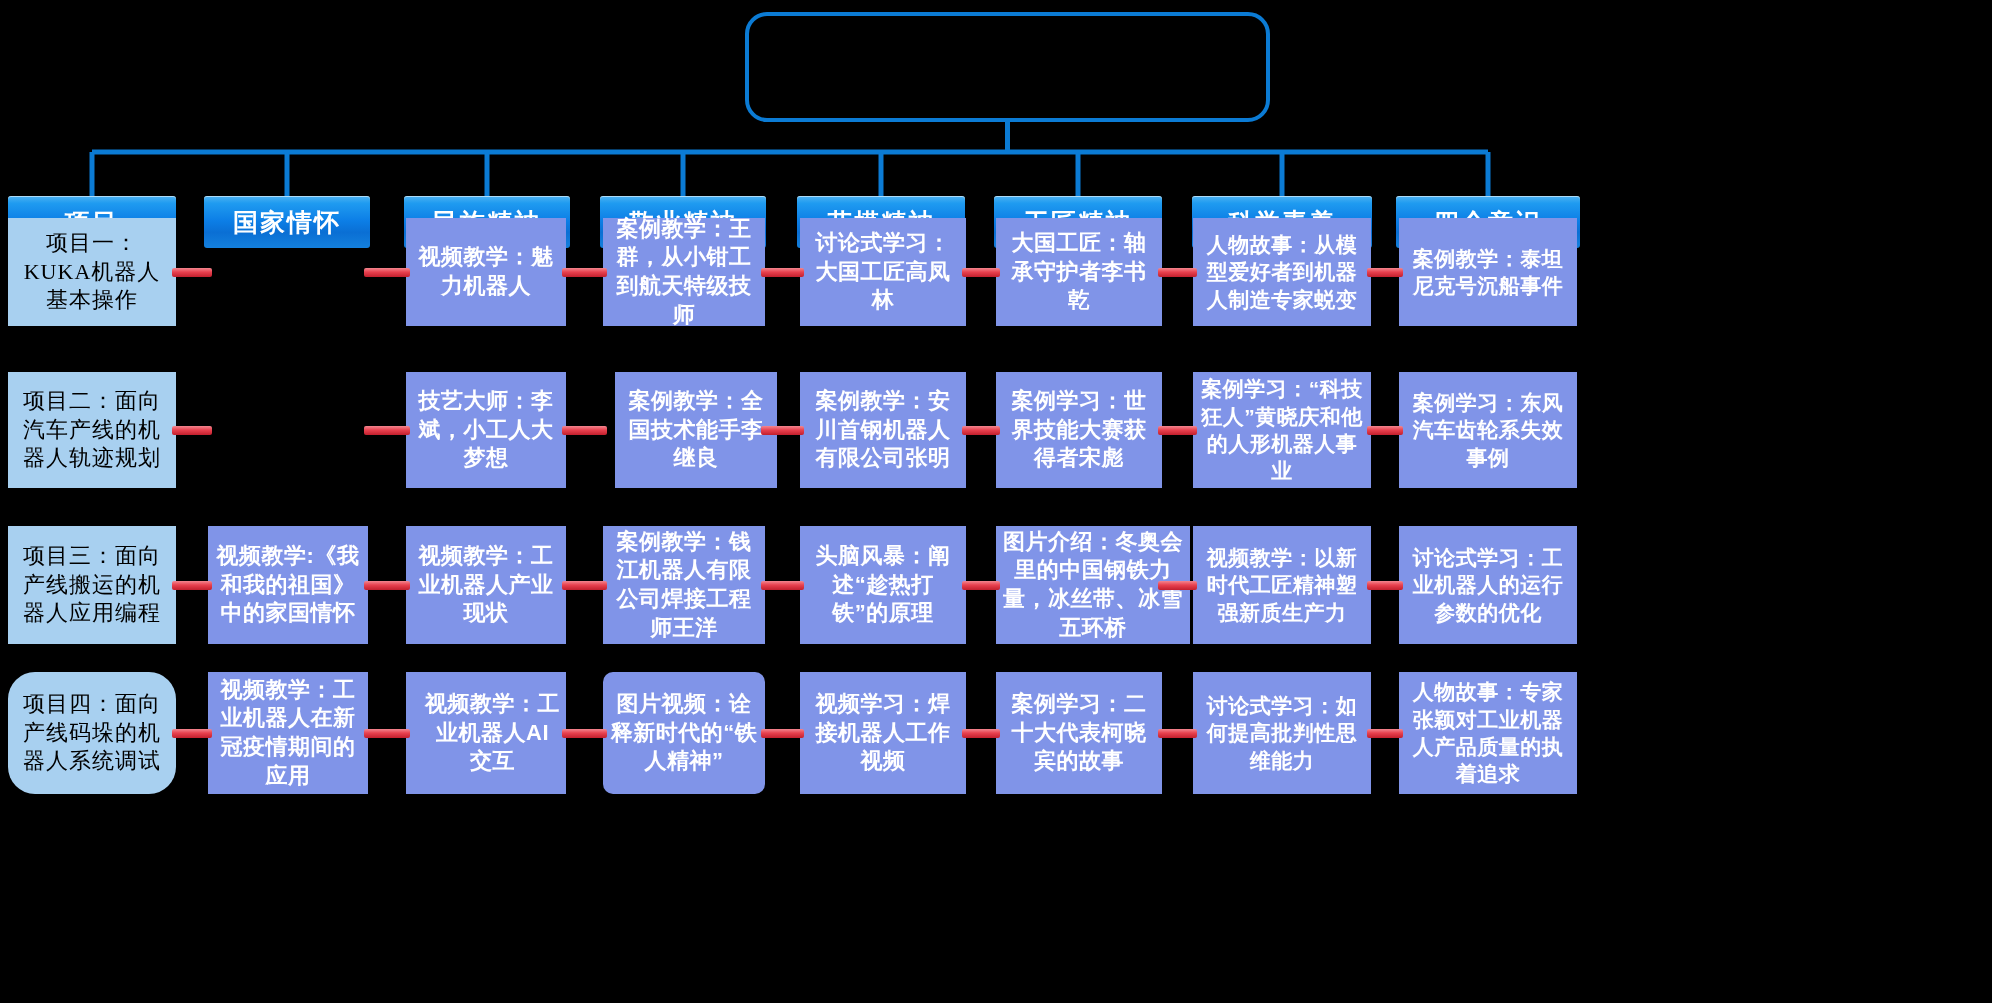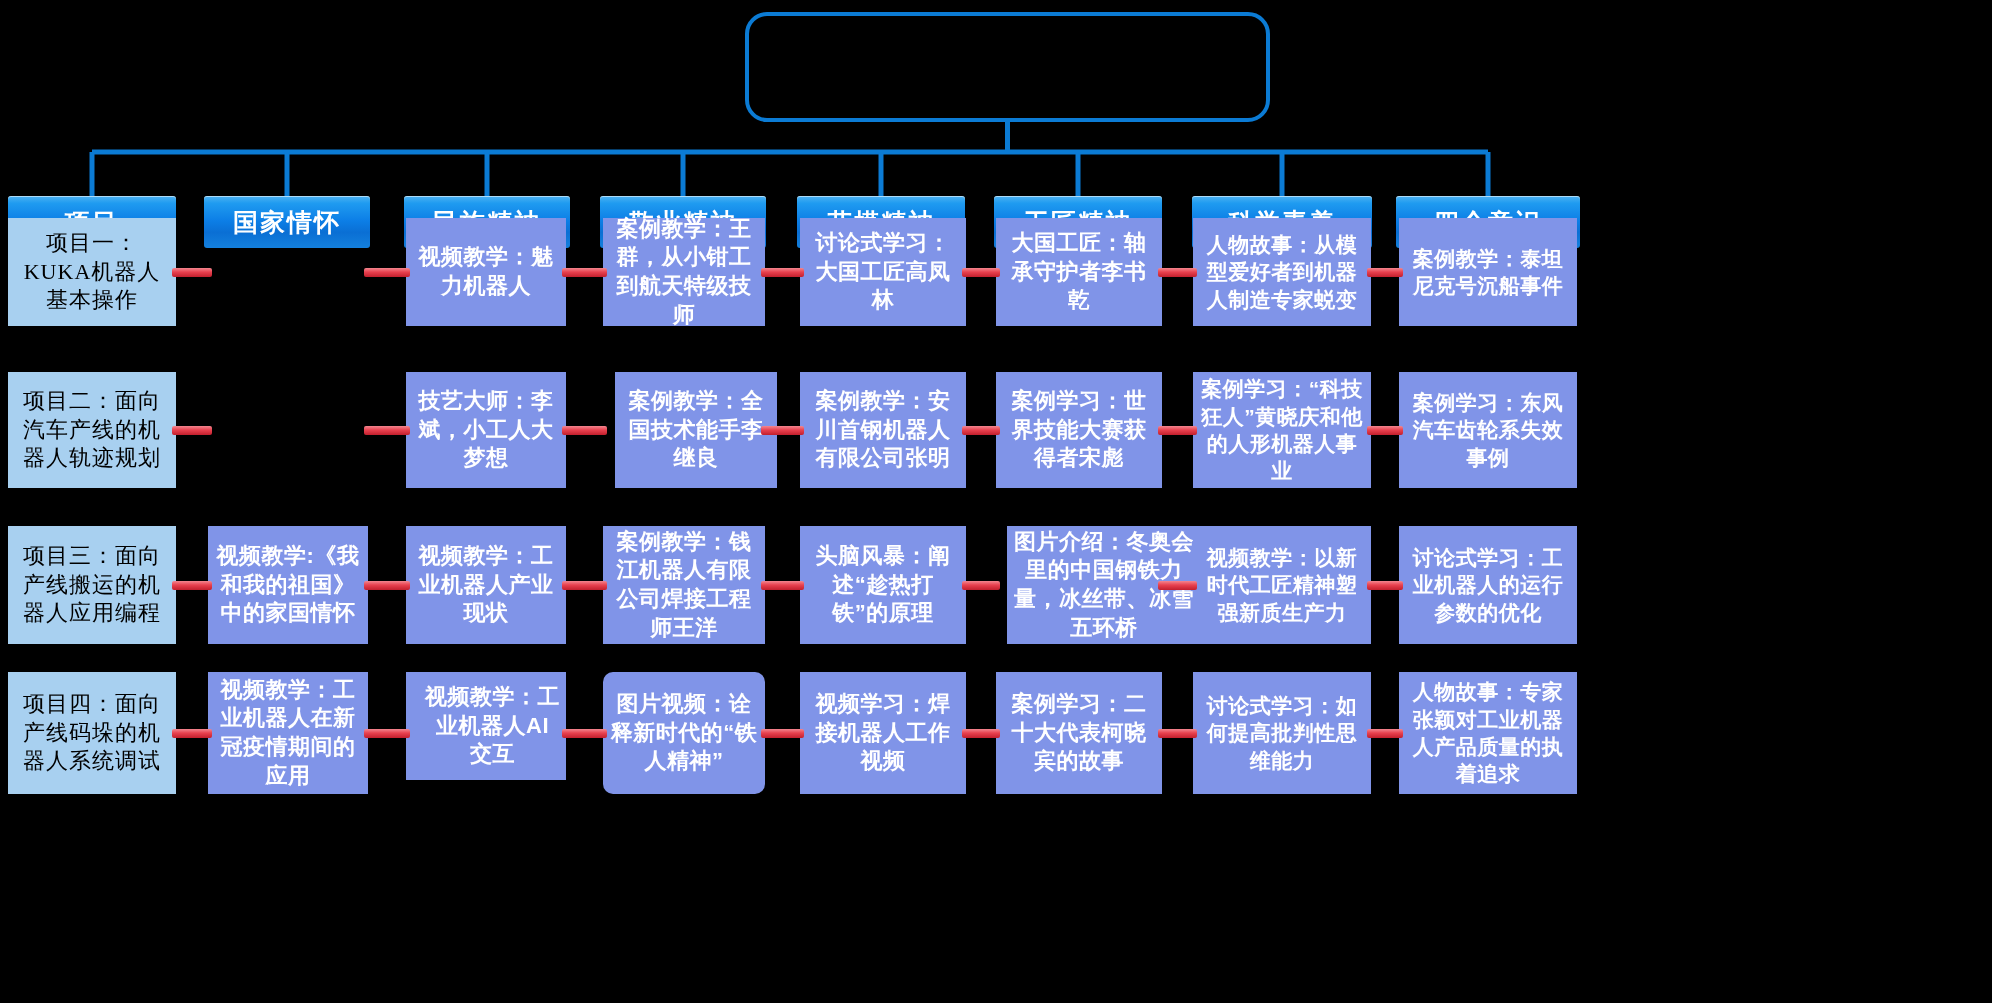--- a/index.html
+++ b/index.html
@@ -185,35 +185,35 @@
         <div class="redbar" style="left: 962px; width: 38px; top: 54px;"></div>
         <div class="redbar" style="left: 1158px; width: 39px; top: 54px;"></div>
         <div class="redbar" style="left: 1367px; width: 36px; top: 54px;"></div>
       </div>
       <div class="body-row" style="top: 526px; height: 118px;">
         <div class="cell project" style="left: 8px; width: 168px; height: 118px;">项目三：面向产线搬运的机器人应用编程</div>
         <div class="cell topic" style="left: 208px; width: 160px; height: 118px;">视频教学:《我和我的祖国》中的家国情怀</div>
         <div class="cell topic" style="left: 406px; width: 160px; height: 118px;">视频教学：工业机器人产业现状</div>
         <div class="cell topic" style="left: 603px; width: 162px; height: 118px;">案例教学：钱江机器人有限公司焊接工程师王洋</div>
         <div class="cell topic" style="left: 800px; width: 166px; height: 118px;">头脑风暴：阐述“趁热打铁”的原理</div>
-        <div class="cell topic" style="left: 996px; width: 194px; height: 118px; margin-left: 11px;">图片介绍：冬奥会里的中国钢铁力量，冰丝带、冰雪五环桥</div>
+        <div class="cell topic" style="left: 996px; width: 194px; height: 118px;">图片介绍：冬奥会里的中国钢铁力量，冰丝带、冰雪五环桥</div>
         <div class="cell topic" style="left: 1193px; width: 178px; height: 118px; font-size: 21px;">视频教学：以新时代工匠精神塑强新质生产力</div>
         <div class="cell topic" style="left: 1399px; width: 178px; height: 118px; font-size: 21px;">讨论式学习：工业机器人的运行参数的优化</div>
         <div class="redbar" style="left: 172px; width: 40px; top: 55px;"></div>
         <div class="redbar" style="left: 364px; width: 46px; top: 55px;"></div>
         <div class="redbar" style="left: 562px; width: 45px; top: 55px;"></div>
         <div class="redbar" style="left: 761px; width: 43px; top: 55px;"></div>
         <div class="redbar" style="left: 962px; width: 38px; top: 55px;"></div>
         <div class="redbar" style="left: 1158px; width: 39px; top: 55px;"></div>
         <div class="redbar" style="left: 1367px; width: 36px; top: 55px;"></div>
       </div>
       <div class="body-row" style="top: 672px; height: 122px;">
-        <div class="cell project" style="left: 8px; width: 168px; height: 122px;">项目四：面向产线码垛的机器人系统调试</div>
+        <div class="cell project" style="left: 8px; width: 168px; height: 122px; border-radius: 27px;">项目四：面向产线码垛的机器人系统调试</div>
         <div class="cell topic" style="left: 208px; width: 160px; height: 122px;">视频教学：工业机器人在新冠疫情期间的应用</div>
-        <div class="cell topic" style="left: 406px; width: 160px; height: 108px; padding-left: 19px;">视频教学：工业机器人AI交互</div>
+        <div class="cell topic" style="left: 406px; width: 160px; height: 122px; padding-left: 19px;">视频教学：工业机器人AI交互</div>
         <div class="cell topic" style="left: 603px; width: 162px; height: 122px; border-radius: 10px;">图片视频：诠释新时代的“铁人精神”</div>
         <div class="cell topic" style="left: 800px; width: 166px; height: 122px;">视频学习：焊接机器人工作视频</div>
         <div class="cell topic" style="left: 996px; width: 166px; height: 122px;">案例学习：二十大代表柯晓宾的故事</div>
         <div class="cell topic" style="left: 1193px; width: 178px; height: 122px; font-size: 21px;">讨论式学习：如何提高批判性思维能力</div>
         <div class="cell topic" style="left: 1399px; width: 178px; height: 122px; font-size: 21px;">人物故事：专家张颖对工业机器人产品质量的执着追求</div>
         <div class="redbar" style="left: 172px; width: 40px; top: 57px;"></div>
         <div class="redbar" style="left: 364px; width: 46px; top: 57px;"></div>
         <div class="redbar" style="left: 562px; width: 45px; top: 57px;"></div>
         <div class="redbar" style="left: 761px; width: 43px; top: 57px;"></div>
         <div class="redbar" style="left: 962px; width: 38px; top: 57px;"></div>

